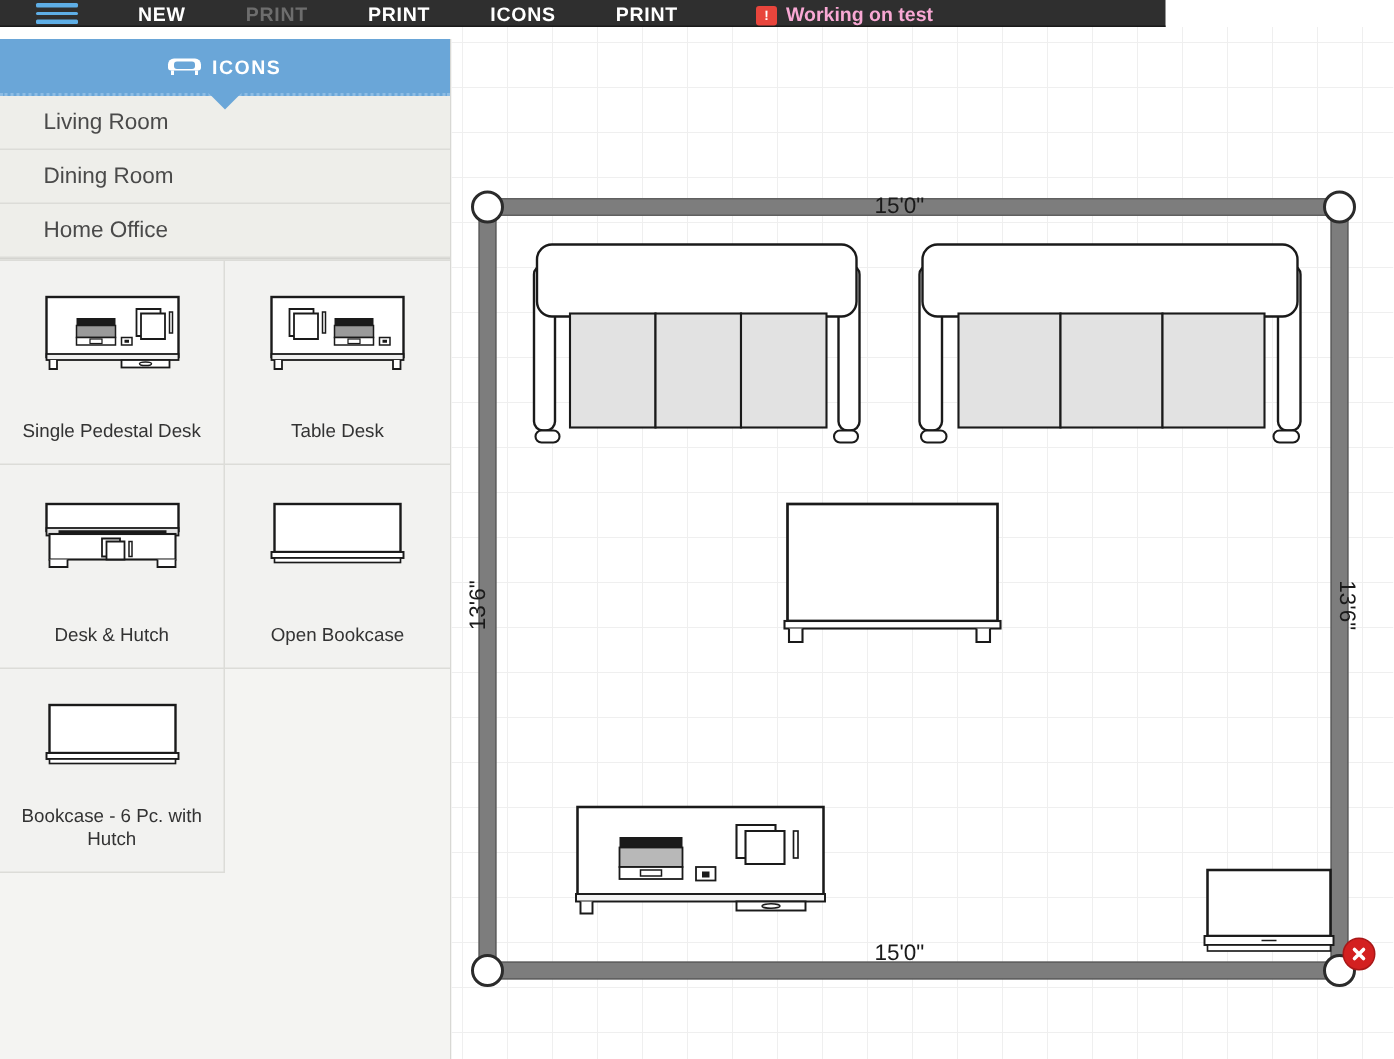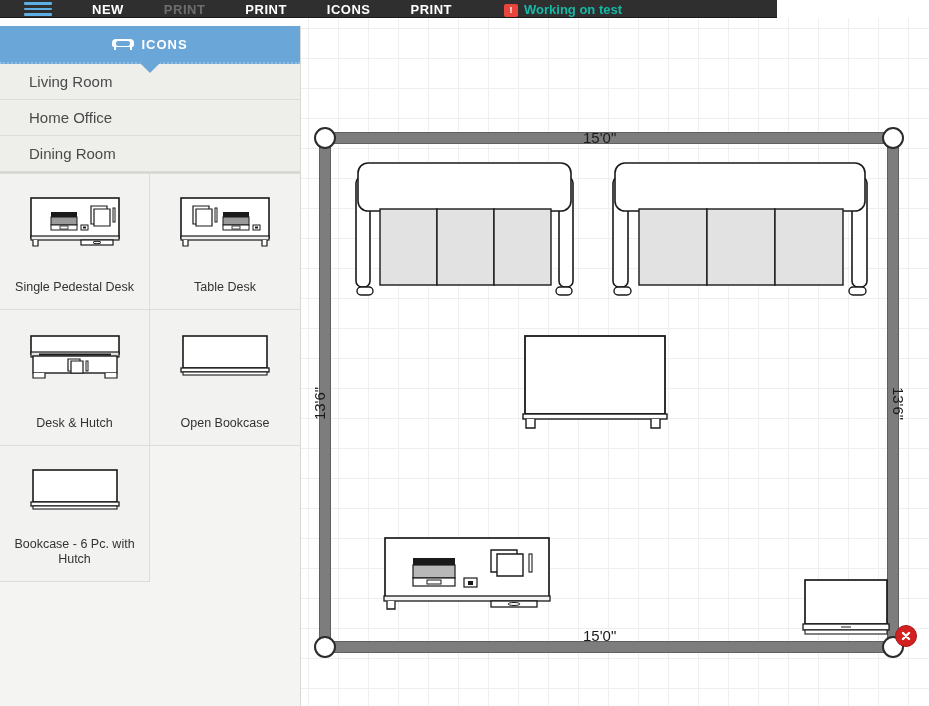--- a/index.html
+++ b/index.html
@@ -28,21 +28,21 @@
   }
   .menu-item.dim { color: #6d6d6d; }
   .status-wrap {
     margin-left: 52px; display: flex; align-items: flex-end; gap: 6px; line-height: 14px;
   }
   .status-badge {
     width: 14px; height: 13px; background: #e8453c; color: #fff;
     font-size: 9px; font-weight: bold; text-align: center; line-height: 13px;
     border-radius: 2px;
   }
-  .status-text { color: #14b8a6; font-size: 13px; font-weight: bold; }
+  .status-text { color: #f9a8d4; font-size: 13px; font-weight: bold; }
 
   
   .sidebar {
     position: absolute; left: 0; top: 26px; width: 301px; height: 688px;
     background: #f4f4f2; border-right: 1px solid #d8d8d4;
   }
   .icons-tab {
     position: relative; height: 38px; background: #6aa6d8;
     display: flex; align-items: center; justify-content: center; gap: 7px;
     border-bottom: 2px dotted #8fbde4;
@@ -156,22 +156,22 @@
           <span class="cush"></span>
         <span class="leg1"></span>
           <span class="leg2"></span>
       </span>
       <span class="icons-tab-label">ICONS</span>
       <span class="caret"></span>
     </div>
 
     <div class="cat-list">
       <div class="cat-item">Living Room</div>
+      <div class="cat-item">Dining Room</div>
       <div class="cat-item">Home Office</div>
-      <div class="cat-item">Dining Room</div>
     </div>
 
     <div class="item-grid">
 
       <div class="grid-cell">
         <div class="thumb">
           <svg width="96" height="62" viewBox="0 0 96 62">
             <rect x="4" y="6" width="88" height="40" fill="#fff" stroke="#1a1a1a" stroke-width="1.6"></rect>
             <rect x="4" y="44" width="88" height="4" fill="#f0f0f0" stroke="#1a1a1a" stroke-width="1.2"></rect>
             <path d="M6 48 L6 54 L11 54 L11 48" fill="#fff" stroke="#1a1a1a" stroke-width="1.2"></path>

